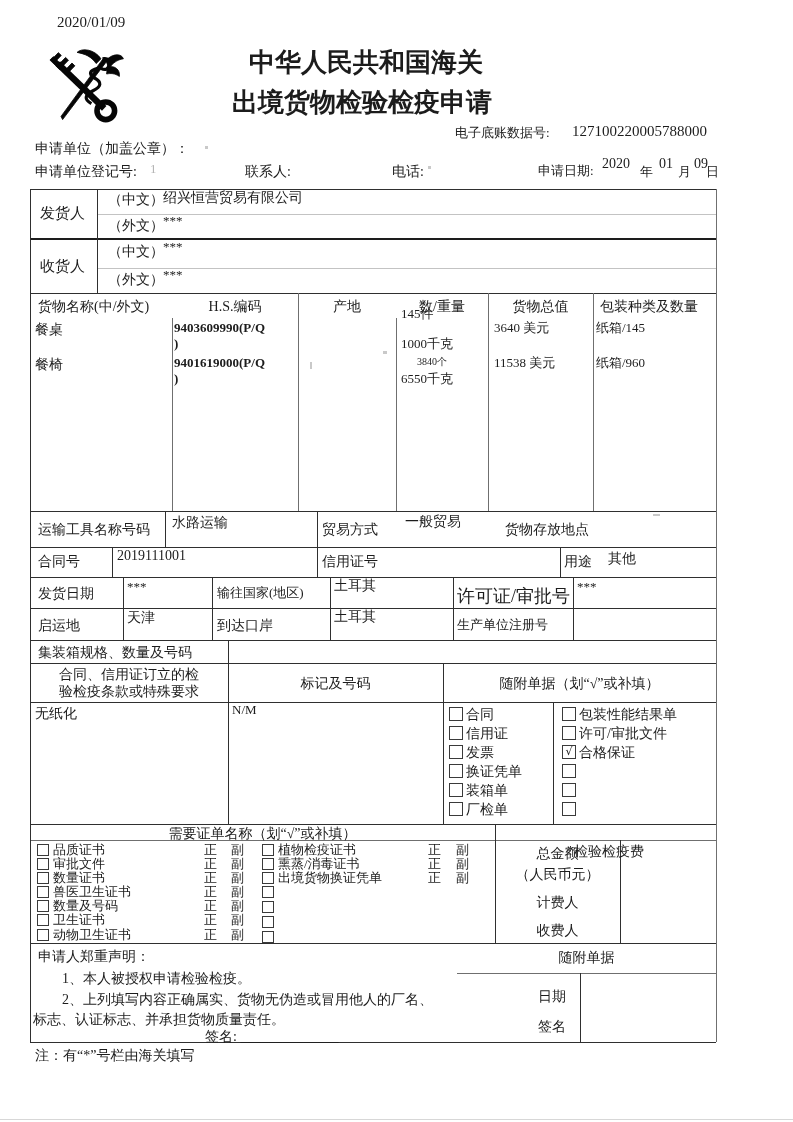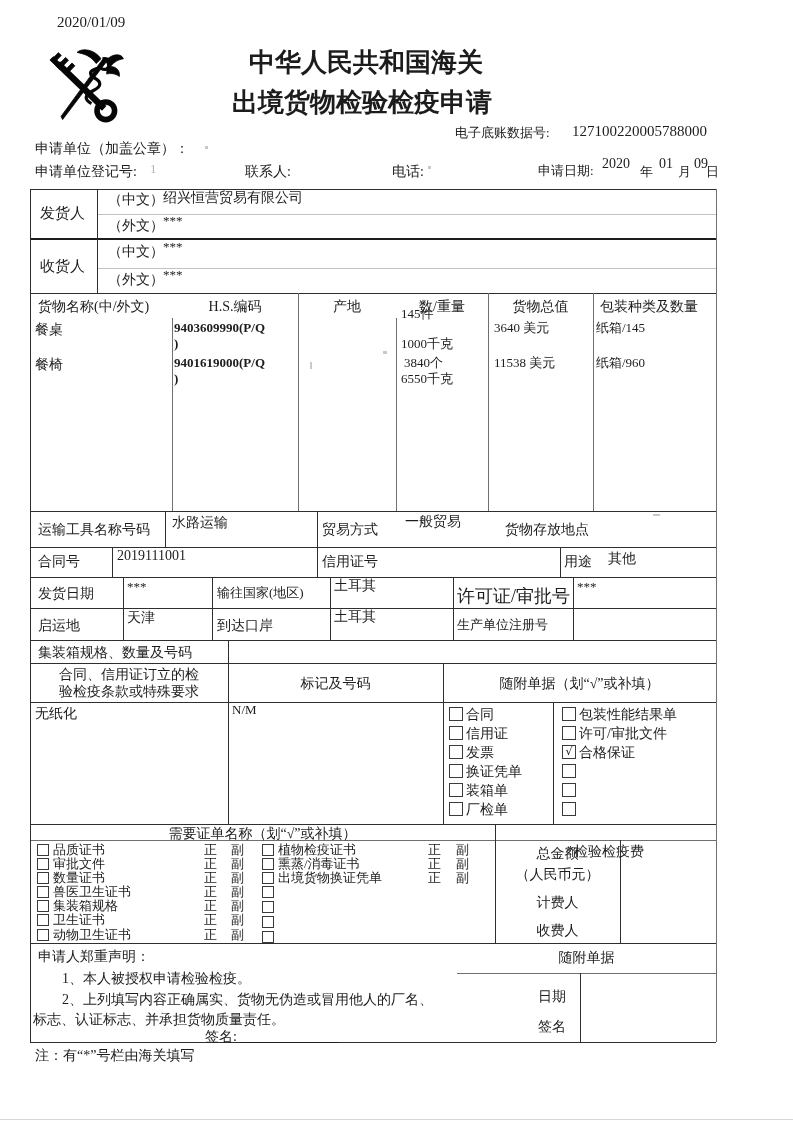--- a/index.html
+++ b/index.html
@@ -134,21 +134,21 @@
   <div class="t b" style="left:174px;top:321px;font-size:13px">9403609990(P/Q</div>
   <div class="t b" style="left:174px;top:337px;font-size:13px">)</div>
   <div class="t" style="left:401px;top:307px;font-size:13px">145件</div>
   <div class="t" style="left:401px;top:337px;font-size:13px">1000千克</div>
   <div class="t" style="left:494px;top:321px;font-size:13px">3640 美元</div>
   <div class="t" style="left:596px;top:321px;font-size:13px">纸箱/145</div>
 
   <div class="t" style="left:35px;top:357px">餐椅</div>
   <div class="t b" style="left:174px;top:356px;font-size:13px">9401619000(P/Q</div>
   <div class="t b" style="left:174px;top:372px;font-size:13px">)</div>
-  <div class="t" style="left:404px;top:356px;font-size:13px">3840个</div>
+  <div class="t" style="left:417px;top:356px;font-size:10px">3840个</div>
   <div class="t" style="left:401px;top:372px;font-size:13px">6550千克</div>
   <div class="t" style="left:494px;top:356px;font-size:13px">11538 美元</div>
   <div class="t" style="left:596px;top:356px;font-size:13px">纸箱/960</div>
 
   <i class="dot" style="left:205px;top:146px;width:3px;height:3px"></i>
   <i class="dot" style="left:428px;top:166px;width:3px;height:3px"></i>
   <i class="dot" style="left:310px;top:362px;width:2px;height:7px"></i>
   <i class="dot" style="left:383px;top:351px;width:4px;height:3px"></i>
   <i class="dot" style="left:653px;top:514px;width:7px;height:2px"></i>
 
@@ -223,21 +223,21 @@
   <div class="t" style="left:231px;top:857px;font-size:13px">副</div>
   <span class="cb cbs" style="left:37px;top:872px"></span>
   <div class="t" style="left:53px;top:871px;font-size:13px">数量证书</div>
   <div class="t" style="left:204px;top:871px;font-size:13px">正</div>
   <div class="t" style="left:231px;top:871px;font-size:13px">副</div>
   <span class="cb cbs" style="left:37px;top:886px"></span>
   <div class="t" style="left:53px;top:885px;font-size:13px">兽医卫生证书</div>
   <div class="t" style="left:204px;top:885px;font-size:13px">正</div>
   <div class="t" style="left:231px;top:885px;font-size:13px">副</div>
   <span class="cb cbs" style="left:37px;top:900px"></span>
-  <div class="t" style="left:53px;top:899px;font-size:13px">集装箱规格</div>
+  <div class="t" style="left:53px;top:899px;font-size:13px">数量及号码</div>
   <div class="t" style="left:204px;top:899px;font-size:13px">正</div>
   <div class="t" style="left:231px;top:899px;font-size:13px">副</div>
   <span class="cb cbs" style="left:37px;top:914px"></span>
   <div class="t" style="left:53px;top:913px;font-size:13px">卫生证书</div>
   <div class="t" style="left:204px;top:913px;font-size:13px">正</div>
   <div class="t" style="left:231px;top:913px;font-size:13px">副</div>
   <span class="cb cbs" style="left:37px;top:929px"></span>
   <div class="t" style="left:53px;top:928px;font-size:13px">动物卫生证书</div>
   <div class="t" style="left:204px;top:928px;font-size:13px">正</div>
   <div class="t" style="left:231px;top:928px;font-size:13px">副</div>

